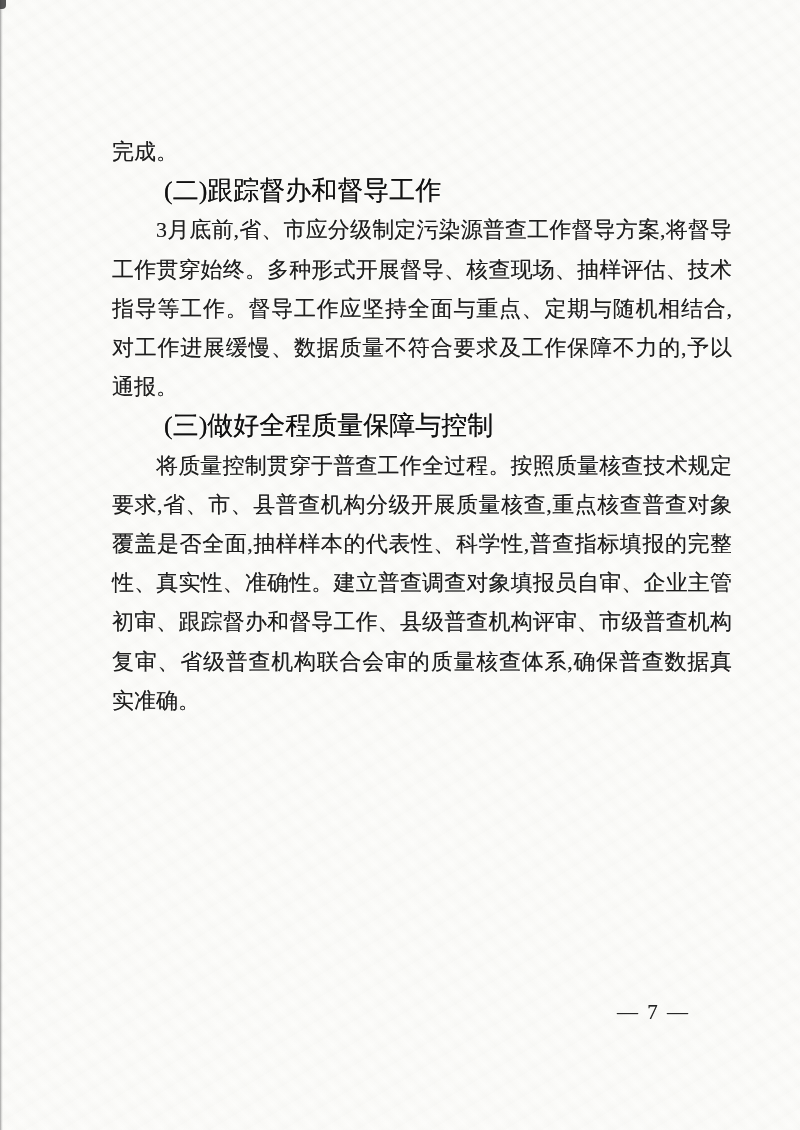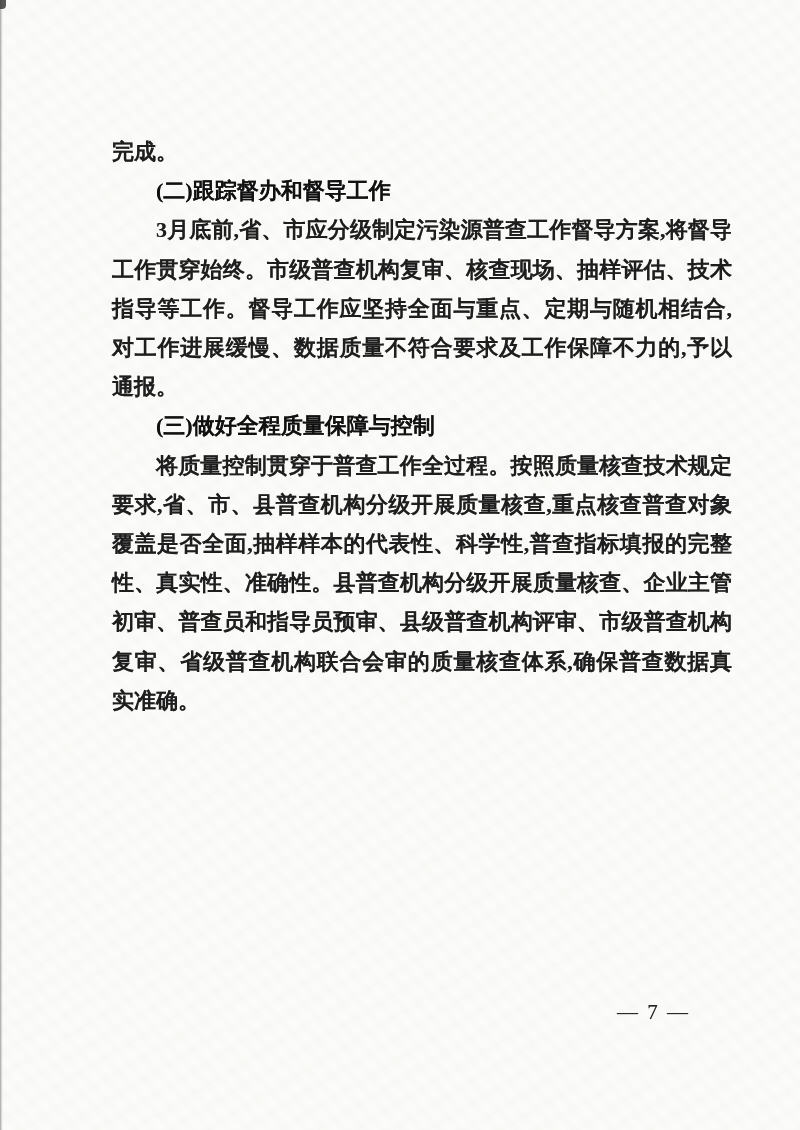--- a/index.html
+++ b/index.html
@@ -52,30 +52,30 @@
     line-height: 39.2px;
     text-align: justify;
     letter-spacing: 0;
   }
   .doc-body p, .doc-body h3 {
     margin: 0;
     padding: 0;
   }
   .para {
     text-indent: 2em;
-    font-weight: 700;
+    font-weight: 400;
     text-shadow: 0 0 0.5px rgba(30,30,30,0.55);
   }
   .para.no-indent {
     text-indent: 0;
   }
   .heading {
     text-indent: 2em;
-    font-size: 22px;
-    font-weight: 700;
+    font-size: 26px;
+    font-weight: 400;
     color: #111;
     text-shadow: 0 0 0.6px rgba(0,0,0,0.7);
   }
   .page-number {
     position: absolute;
     top: 1000px;
     right: 110px;
     font-size: 21px;
     color: #222;
     letter-spacing: 2px;
@@ -90,21 +90,21 @@
 <div class="scan-edge-left"></div>
 <div class="scan-corner-mark"></div>
 
 <main class="doc-body">
   <p class="para no-indent">完成。</p>
 
 
   <h3 class="heading">(二)跟踪督办和督导工作</h3>
 
 
-  <p class="para">3月底前,省、市应分级制定污染源普查工作督导方案,将督导工作贯穿始终。市级普查机构复审、核查现场、抽样评估、技术指导等工作。督导工作应坚持全面与重点、定期与随机相结合,对工作进展缓慢、数据质量不符合要求及工作保障不力的,予以通报。</p>
+  <p class="para">3月底前,省、市应分级制定污染源普查工作督导方案,将督导工作贯穿始终。多种形式开展督导、核查现场、抽样评估、技术指导等工作。督导工作应坚持全面与重点、定期与随机相结合,对工作进展缓慢、数据质量不符合要求及工作保障不力的,予以通报。</p>
 
   <h3 class="heading">(三)做好全程质量保障与控制</h3>
 
-  <p class="para">将质量控制贯穿于普查工作全过程。按照质量核查技术规定要求,省、市、县普查机构分级开展质量核查,重点核查普查对象覆盖是否全面,抽样样本的代表性、科学性,普查指标填报的完整性、真实性、准确性。县普查机构分级开展质量核查、企业主管初审、普查员和指导员预审、县级普查机构评审、市级普查机构复审、省级普查机构联合会审的质量核查体系,确保普查数据真实准确。</p>
+  <p class="para">将质量控制贯穿于普查工作全过程。按照质量核查技术规定要求,省、市、县普查机构分级开展质量核查,重点核查普查对象覆盖是否全面,抽样样本的代表性、科学性,普查指标填报的完整性、真实性、准确性。建立普查调查对象填报员自审、企业主管初审、跟踪督办和督导工作、县级普查机构评审、市级普查机构复审、省级普查机构联合会审的质量核查体系,确保普查数据真实准确。</p>
 
 </main>
 
 <div class="page-number">— 7 —</div>
 
 </body></html>

